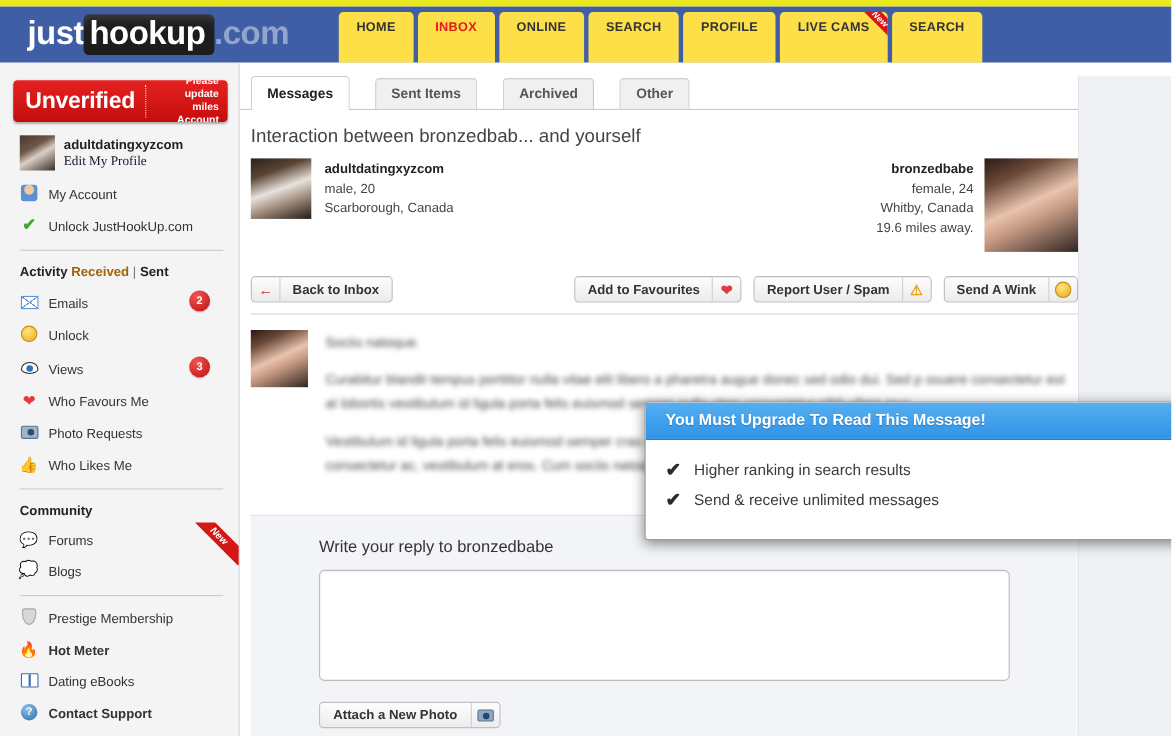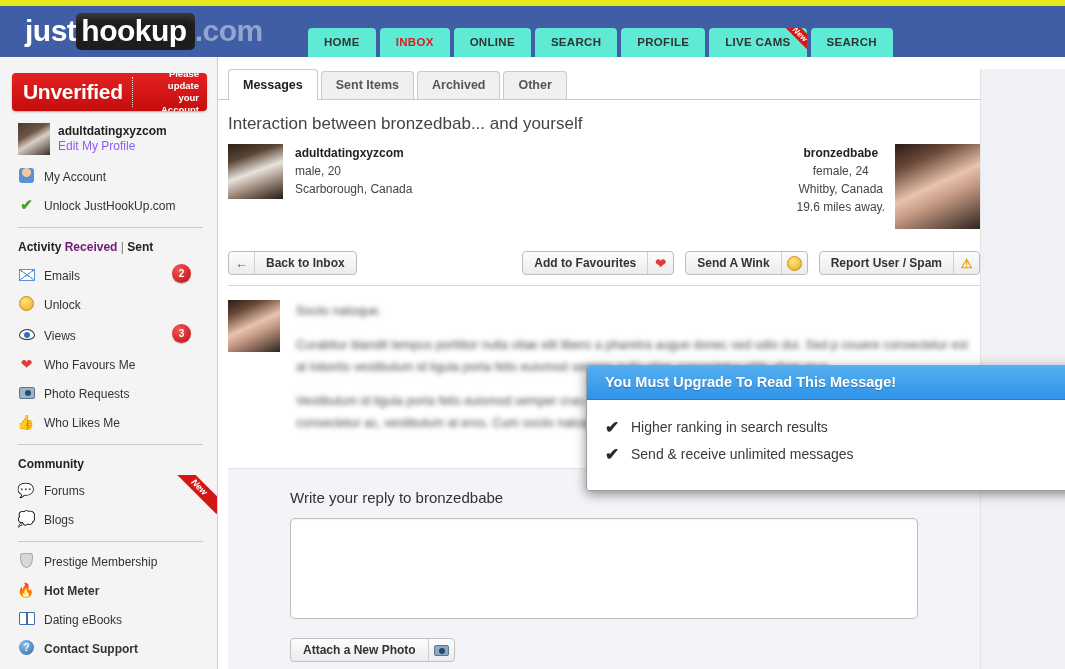--- a/index.html
+++ b/index.html
@@ -43,23 +43,23 @@
 
   
   .nav {
     position: absolute;
     left: 308px; bottom: 0;
     display: flex;
     align-items: flex-end;
   }
   .nav-tab {
     position: relative;
-    background: #5eead4;
+    background: #fde047;
     border-radius: 4px 4px 0 0;
-    height: 29px;
+    height: 46px;
     line-height: 29px;
     padding: 0 16px;
     margin-right: 4px;
     font-size: 11.5px;
     font-weight: bold;
     color: #333333;
     letter-spacing: 0.3px;
     cursor: pointer;
     overflow: hidden;
   }
@@ -128,21 +128,21 @@
     padding: 4px 0 6px 18px;
   }
   .avatar-sm {
     width: 32px; height: 32px;
     flex: 0 0 32px;
     border: 0;
     background: linear-gradient(150deg,#4a3b31 0%,#6d5647 35%,#d9cfc6 55%,#3a2d25 100%);
     margin-right: 8px;
   }
   .user-block .u-name { font-size: 12px; font-weight: bold; color: #222; line-height: 15px; }
-  .user-block .u-edit { font-size: 12px; color: #8b5cf6; line-height: 15px; cursor: pointer; }
+  .user-block .u-edit { font-size: 12px; color: #0f172a; line-height: 15px; cursor: pointer; font-family: Liberation Serif, serif; }
 
   .side-link {
     display: flex;
     align-items: flex-end;
     padding: 6px 10px 6px 18px;
     font-size: 12px;
     color: #333;
     cursor: pointer;
     position: relative;
   }
@@ -167,21 +167,21 @@
     line-height: 19px;
     margin-right: 16px;
     box-shadow: 0 1px 1px rgba(0,0,0,0.25);
   }
   .side-head {
     padding: 8px 10px 4px 18px;
     font-size: 12px;
     font-weight: bold;
     color: #222;
   }
-  .side-head .hl { color: #701a75; }
+  .side-head .hl { color: #a16207; }
   .side-head .sep { color: #777; font-weight: normal; }
   .side-div {
     height: 1px;
     background: #cacaca;
     margin: 8px 14px 4px 18px;
   }
   .corner-new {
     position: absolute;
     right: 0; top: 0;
     width: 40px; height: 40px;
@@ -232,20 +232,21 @@
     position: relative;
     overflow: hidden;
   }
   .subtabs {
     display: flex;
     align-items: flex-end;
     padding-left: 10px;
     border-bottom: 1px solid #c9c9c9;
     margin-right: 85px;
     height: 31px;
+    gap: 20px;
   }
   .subtab {
     background: #f0f0f0;
     border: 1px solid #c9c9c9;
     border-bottom: none;
     border-radius: 4px 4px 0 0;
     height: 28px;
     line-height: 27px;
     padding: 0 14px;
     font-size: 12.5px;
@@ -277,21 +278,21 @@
   .party-left { display: flex; }
   .party-left .ph {
     width: 55px; height: 55px;
     flex: 0 0 55px;
     margin-right: 12px;
     background: linear-gradient(160deg,#2b2018 0%,#5a4535 25%,#e8e3dd 50%,#9f8c7d 70%,#241a14 100%);
   }
   .p-name { font-size: 12px; font-weight: bold; color: #222; line-height: 18px; }
   .p-meta { font-size: 12px; color: #444; line-height: 18px; }
   .party-right { display: flex; align-items: flex-start; }
-  .party-right .info { text-align: center; margin-right: 10px; margin-left: 17px; }
+  .party-right .info { text-align: right; margin-right: 10px; margin-left: 17px; }
   .party-right .ph {
     width: 85px; height: 85px;
     flex: 0 0 85px;
     background: linear-gradient(155deg,#2a1a14 0%,#6b4a3a 22%,#e8c3ad 48%,#c79a84 62%,#2e2520 100%);
   }
 
   .action-bar {
     margin: 22px 85px 0 10px;
     display: flex;
     align-items: center;
@@ -496,21 +497,21 @@
 
 <div class="page">
 
   <aside class="sidebar">
 
     <div class="unverified">
       <div class="uv-label">Unverified</div>
       <div class="uv-sep"></div>
       <div class="uv-note">
         <span>Please update</span><br>
-        <span>your </span><u>Account</u>
+        <span>miles </span><u>Account</u>
       </div>
     </div>
 
     <div class="user-block">
       <div class="avatar-sm"></div>
       <div>
         <div class="u-name">adultdatingxyzcom</div>
         <div class="u-edit">Edit My Profile</div>
       </div>
     </div>
@@ -664,28 +665,28 @@
       <div class="btn">
         <span class="bi left arrow-left">←</span>
         <span class="bt">Back to Inbox</span>
       </div>
       <div class="spacer"></div>
       <div class="btn">
         <span class="bt">Add to Favourites</span>
         <span class="bi right ic-heart">❤</span>
       </div>
       <div class="btn">
+        <span class="bt">Report User / Spam</span>
+        <span class="bi right warn-tri">⚠</span>
+      </div>
+      <div class="btn">
         <span class="bt">Send A Wink</span>
         <span class="bi right">
             <span class="ic-wink"></span>
           </span>
-      </div>
-      <div class="btn">
-        <span class="bt">Report User / Spam</span>
-        <span class="bi right warn-tri">⚠</span>
       </div>
     </div>
 
     <div class="msg-area">
       <div class="msg-thumb"></div>
       <div class="msg-text">
         <p>Sociis natoque.</p>
         <p>Curabitur blandit tempus porttitor nulla vitae elit libero a pharetra augue donec sed odio dui. Sed p osuere consectetur est at lobortis vestibulum id ligula porta felis euismod semper nulla vitae consectetur nibh ullam mus.</p>
         <p>Vestibulum id ligula porta felis euismod semper cras mattis consectetur purus sit amet fermentum. Morbi leo risus, porta ac consectetur ac, vestibulum at eros. Cum sociis natoque penatibus et magnis dis parturient montes.</p>
       </div>

